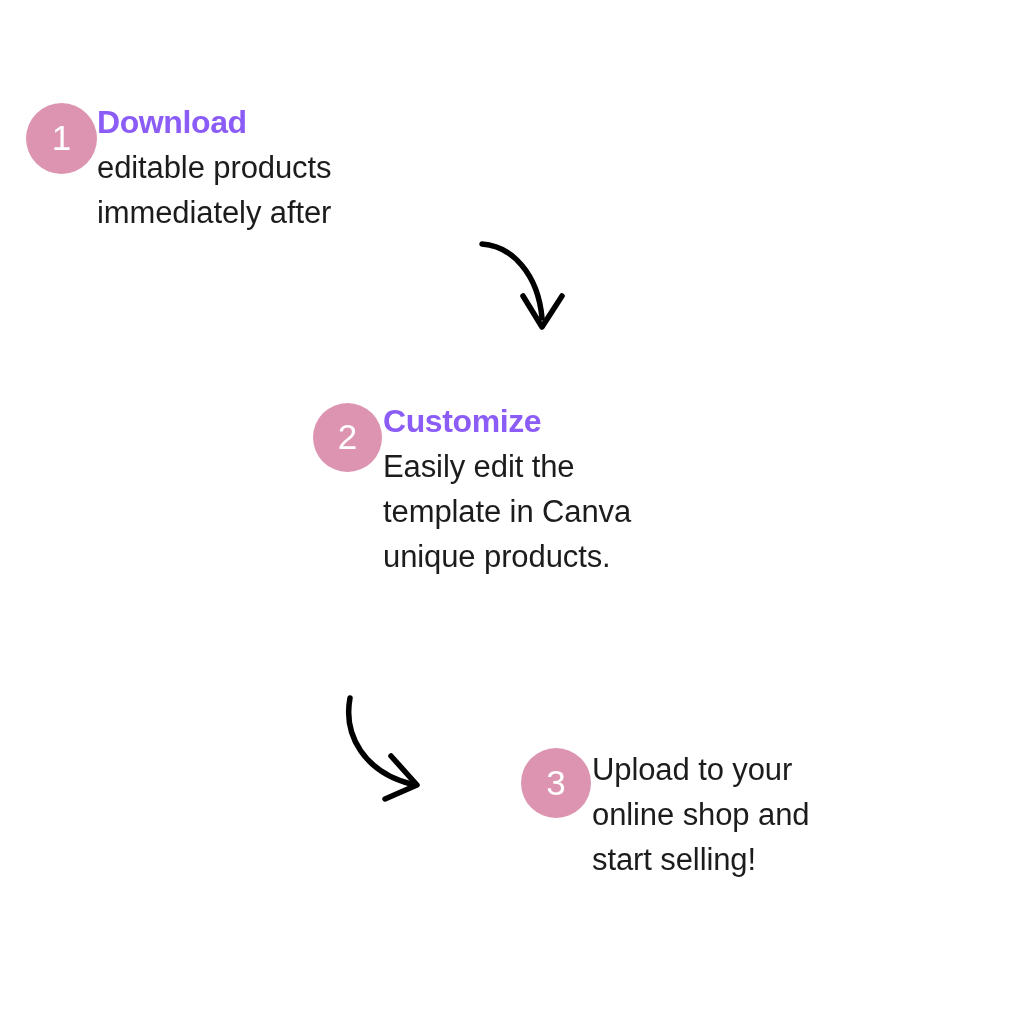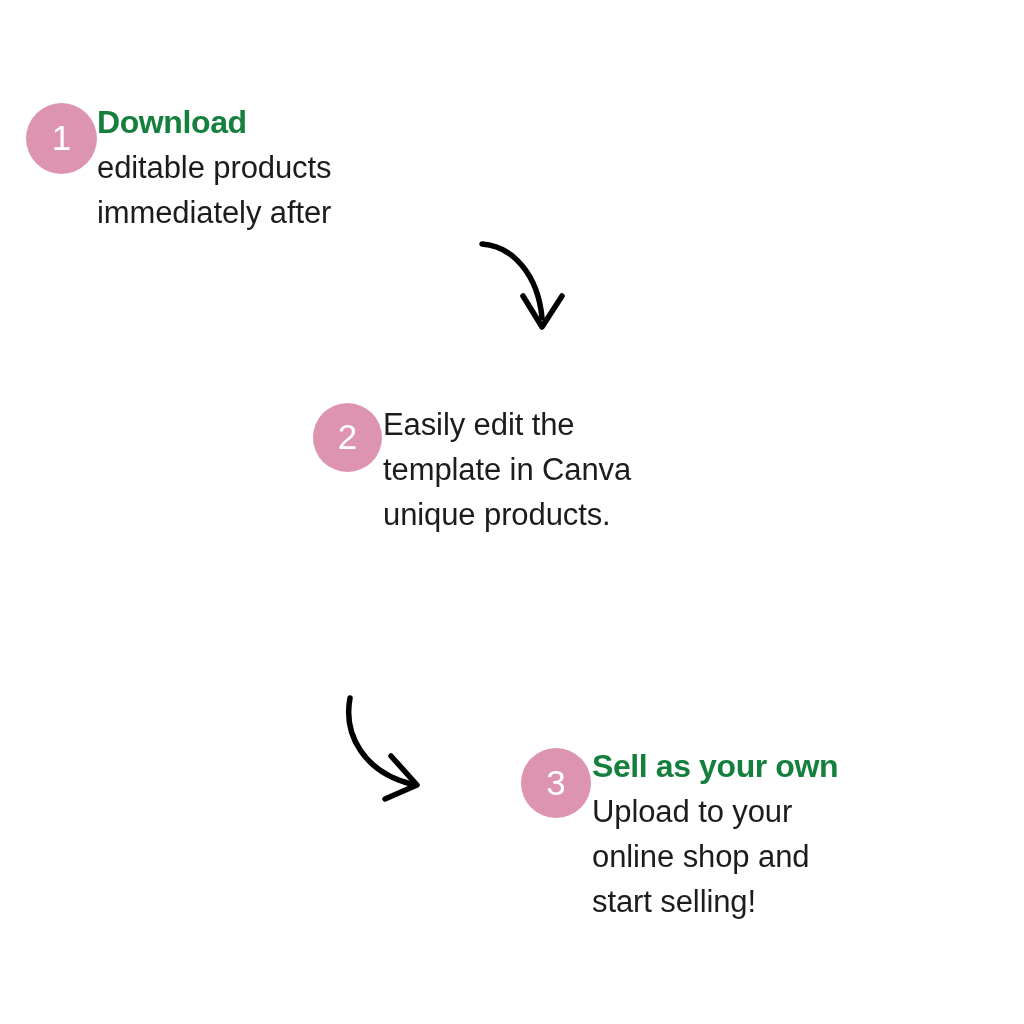--- a/index.html
+++ b/index.html
@@ -45,21 +45,21 @@
     padding-bottom: 2px;
   }
   .step-text {
     position: absolute;
     z-index: 2;
   }
   .step-heading {
     font-family: "Liberation Sans", sans-serif;
     font-size: 32px;
     font-weight: bold;
-    color: #15803d;
+    color: #8b5cf6;
     letter-spacing: -0.4px;
     line-height: 38px;
     margin: 0;
     white-space: nowrap;
   }
   .step-body {
     font-family: "Liberation Sans", sans-serif;
     font-size: 31px;
     font-weight: 400;
     color: #1c1c1c;
@@ -112,36 +112,36 @@
   <svg class="arrow" id="arrow-1" viewBox="0 0 110 110">
     <path d="M12 12 C 42 14, 68 42, 72 86" fill="none" stroke="#000000" stroke-width="5.5" stroke-linecap="round" stroke-linejoin="round"></path>
     <path d="M53 64 L72 95 L92 64" fill="none" stroke="#000000" stroke-width="5.5" stroke-linecap="round" stroke-linejoin="round"></path>
   </svg>
 
   <div class="step" id="step-2">
     <div class="badge">
       <span class="badge-num">2</span>
     </div>
     <div class="step-text">
+      <p class="step-heading">Customize</p>
       <p class="step-body">Easily edit the</p>
       <p class="step-body">template in Canva</p>
       <p class="step-body">unique products.</p>
     </div>
   </div>
 
   <svg class="arrow" id="arrow-2" viewBox="0 0 100 120">
     <path d="M15 14 C 8 52, 30 88, 76 100" fill="none" stroke="#000000" stroke-width="5.5" stroke-linecap="round" stroke-linejoin="round"></path>
     <path d="M56 72 L82 101 L50 115" fill="none" stroke="#000000" stroke-width="5.5" stroke-linecap="round" stroke-linejoin="round"></path>
   </svg>
 
   <div class="step" id="step-3">
     <div class="badge">
       <span class="badge-num">3</span>
     </div>
     <div class="step-text">
-      <p class="step-heading">Sell as your own</p>
       <p class="step-body">Upload to your</p>
       <p class="step-body">online shop and</p>
       <p class="step-body">start selling!</p>
     </div>
   </div>
 
 </div>
 
 </body></html>

